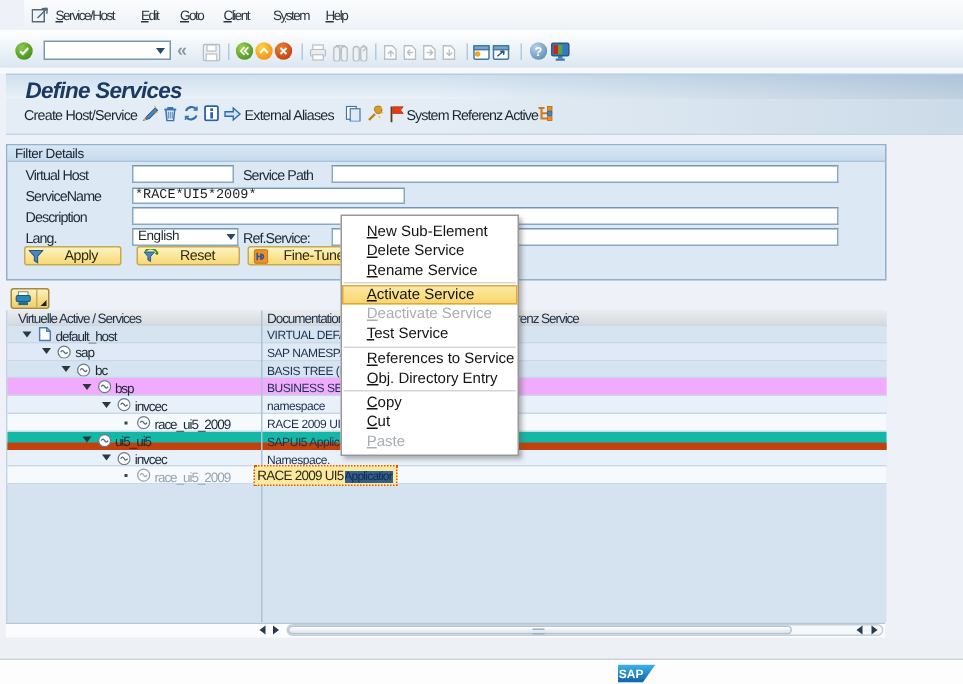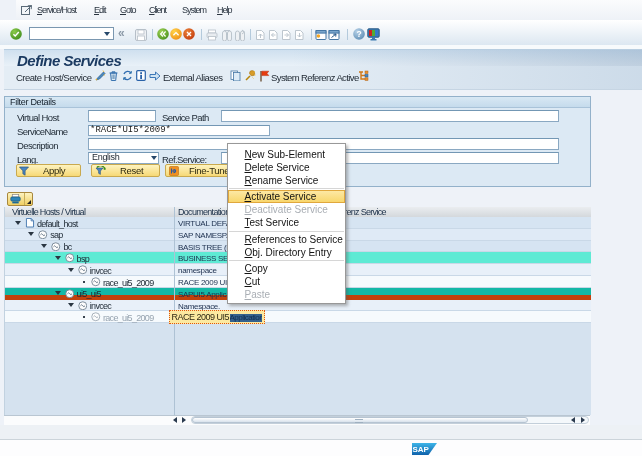--- a/index.html
+++ b/index.html
@@ -271,21 +271,21 @@
       <rect x="2.3" y="0.5" width="6.4" height="2.5" fill="#fff" stroke="#888" stroke-width=".7"></rect>
       <rect x="0.8" y="3" width="9.4" height="4" rx="1" fill="#2e86b8" stroke="#1a5a80" stroke-width=".7"></rect>
       <rect x="2.3" y="7.4" width="6.4" height="2" fill="#1a6a98"></rect>
     </svg>
  <div class="ab" style="left:16px;top:0;width:1px;height:12px;background:#c9ae58"></div>
  <div class="ab" style="right:1px;bottom:1px;width:0;height:0;border-left:4px solid transparent;border-bottom:4px solid #222"></div>
 </div>
 
 <div id="tbl" class="ab">
  <div id="thead">
-      <span class="ab" style="left:7px;top:0px">Virtuelle Hosts / Virtual</span>
+      <span class="ab" style="left:7px;top:0px">Virtuelle Active / Services</span>
       <span class="ab" style="left:173px;top:0px">Documentation</span>
       <span class="ab" style="left:323px;top:0px">Referenz Service</span>
     </div>
  <div id="rows">
       <div class="trow" style="top:10px;background:#d6e4f2;border-bottom:1px solid #c9d8e7;box-sizing:border-box">
         <div class="tri" style="left:10px"></div>
         <svg class="svc" style="left:20px" viewBox="0 0 10 10">
           <path d="M1.5 0.5 h5 l2.5 2.5 v6.5 h-7.5 z" fill="#fff" stroke="#4a7ab0" stroke-width="1"></path>
           <path d="M6.5 0.5 v2.5 h2.5" fill="none" stroke="#4a7ab0" stroke-width="1"></path>
         </svg>
@@ -303,21 +303,21 @@
       </div>
       <div class="trow" style="top:33.6px;background:#d6e4f2;border-bottom:1px solid #c9d8e7;box-sizing:border-box">
         <div class="tri" style="left:36.4px"></div>
         <svg class="svc" style="left:46.4px" viewBox="0 0 10 10">
           <circle cx="5" cy="5" r="4.2" fill="#fdfdfd" stroke="#6c7e8e" stroke-width="0.9"></circle>
           <path d="M2.6 5 q1.2-2 2.4 0 t2.4 0" fill="none" stroke="#56687a" stroke-width="0.9"></path>
         </svg>
         <span class="node" style="left:58.4px">bc</span>
         <span class="doc">BASIS TREE (BASIS FUNCTIONS)</span>
       </div>
-      <div class="trow" style="top:45.400000000000006px;background:#5eead4;border-bottom:1px solid #c9d8e7;box-sizing:border-box">
+      <div class="trow" style="top:45.400000000000006px;background:#f0abfc;border-bottom:1px solid #c9d8e7;box-sizing:border-box">
         <div class="tri" style="left:49.599999999999994px"></div>
         <svg class="svc" style="left:59.599999999999994px" viewBox="0 0 10 10">
           <circle cx="5" cy="5" r="4.2" fill="#fdfdfd" stroke="#6c7e8e" stroke-width="0.9"></circle>
           <path d="M2.6 5 q1.2-2 2.4 0 t2.4 0" fill="none" stroke="#56687a" stroke-width="0.9"></path>
         </svg>
         <span class="node" style="left:71.6px">bsp</span>
         <span class="doc">BUSINESS SERVER PAGES (BSP)</span>
       </div>
       <div class="trow" style="top:57.2px;background:#e8f0f9;border-bottom:1px solid #c9d8e7;box-sizing:border-box">
         <div class="tri" style="left:62.8px"></div>

